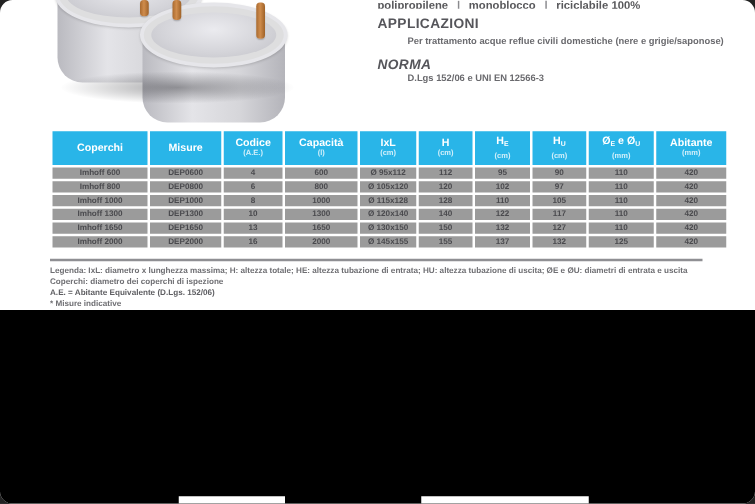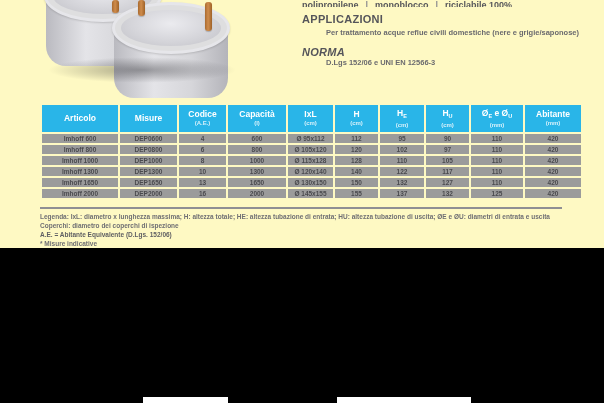--- a/index.html
+++ b/index.html
@@ -1,20 +1,21 @@
 <!DOCTYPE html>
 <html><head>
 <meta charset="utf-8">
 <style>
   html,body{margin:0;padding:0;background:#222;}
   *{box-sizing:border-box;}
   .page{
     position:relative;width:604px;height:403px;margin:0 auto;
-    background:#fef9c3;overflow:hidden;
+    background:#ffffff;overflow:hidden;
     font-family:"Liberation Sans", sans-serif;
+    border-radius:10px;
   }
   
   .tanks{position:absolute;left:38px;top:0;width:210px;height:90px;}
   .tank{position:absolute;}
   .tank-a{left:6px;top:-30px;width:118px;height:102px;}
   .tank-b{left:74px;top:2px;width:118px;height:92px;}
   .tank-body{
     position:absolute;left:2px;top:24px;width:114px;height:72px;
     background:linear-gradient(90deg,#babac0,#e4e4e8 35%,#d6d6da 68%,#b4b4ba);
     border-radius:0 0 20px 20px;
@@ -128,21 +129,21 @@
         <col style="width:45px">
         <col style="width:43px">
       <col style="width:44px">
         <col style="width:43px">
         <col style="width:52px">
       <col style="width:56px">
     </colgroup>
     <thead id="spec-head">
         <tr>
           <th>
-            <div class="th-main"><span>Articolo</span></div>
+            <div class="th-main"><span>Coperchi</span></div>
           </th>
           <th>
             <div class="th-main"><span>Misure</span></div>
           </th>
           <th>
             <div class="th-main"><span>Codice</span></div>
             <div class="th-unit">(A.E.)</div>
           </th>
           <th>
             <div class="th-main"><span>Capacità</span></div>

